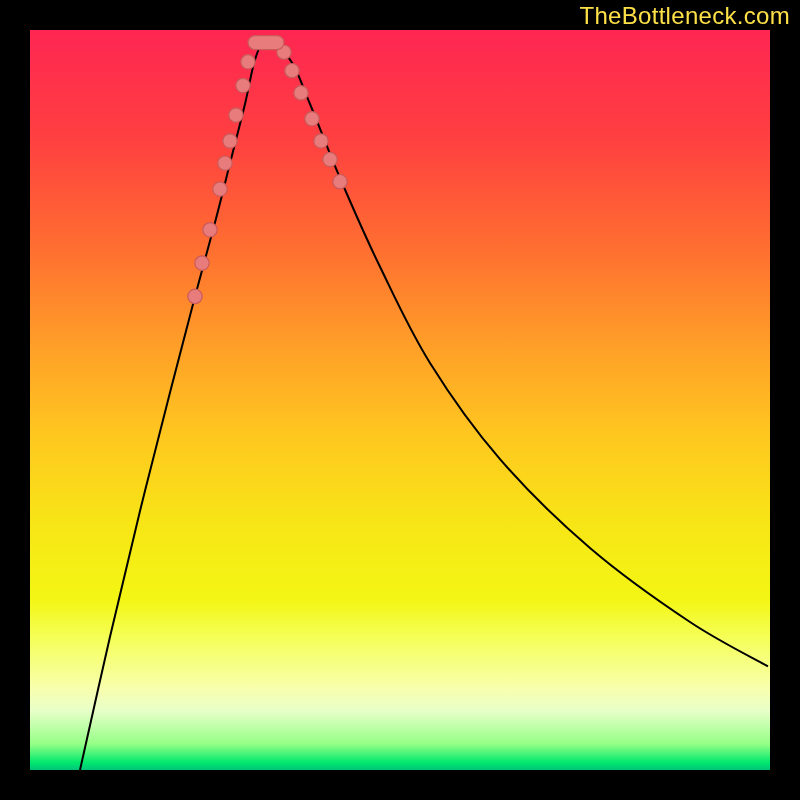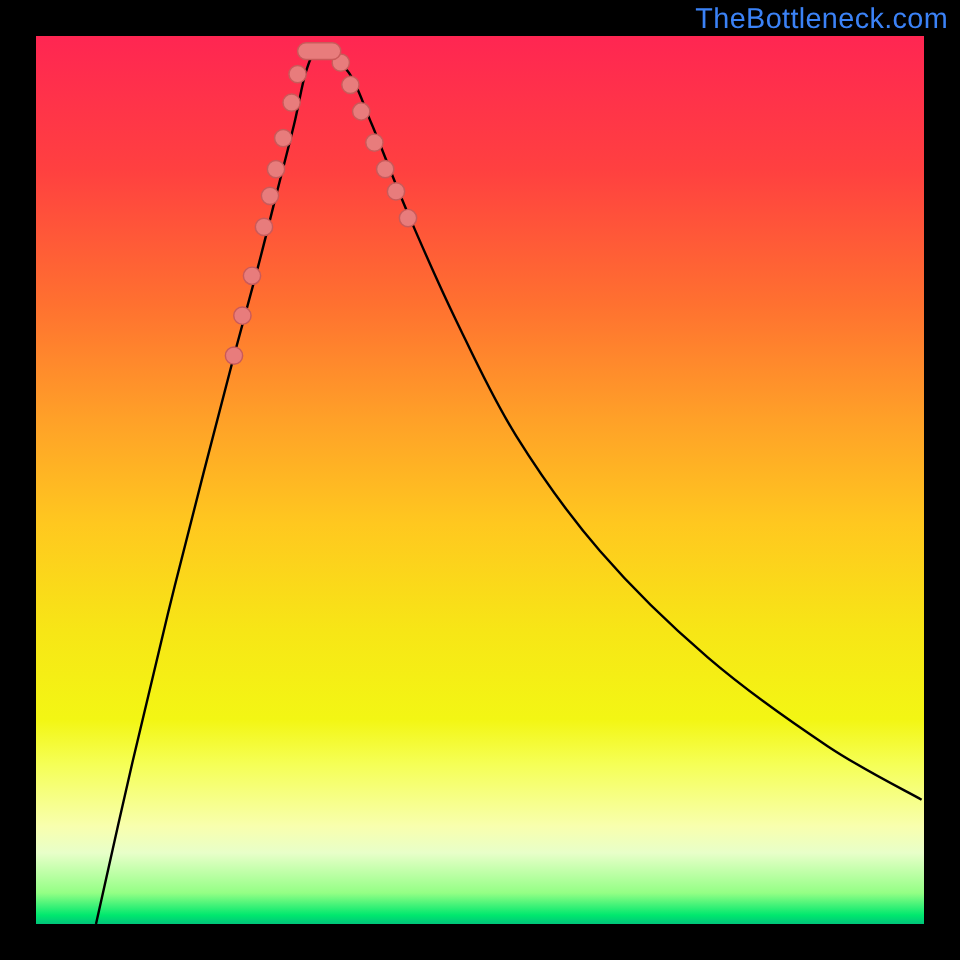--- a/index.html
+++ b/index.html
@@ -38,21 +38,21 @@
       #e8ffc9 92%,
       #94ff85 96.5%,
       #00e86e 99%,
       #00c47a 100%
     );
   }
   .watermark {
     position: absolute;
     top: 2px;
     right: 10px;
-    color: #3b82f6;
+    color: #fde047;
     font-family: Arial, Helvetica, sans-serif;
     font-size: 24px;
     font-weight: 500;
     letter-spacing: 0.3px;
     user-select: none;
   }
   svg.curve-svg {
     position: absolute;
     left: 0;
     top: 0;

